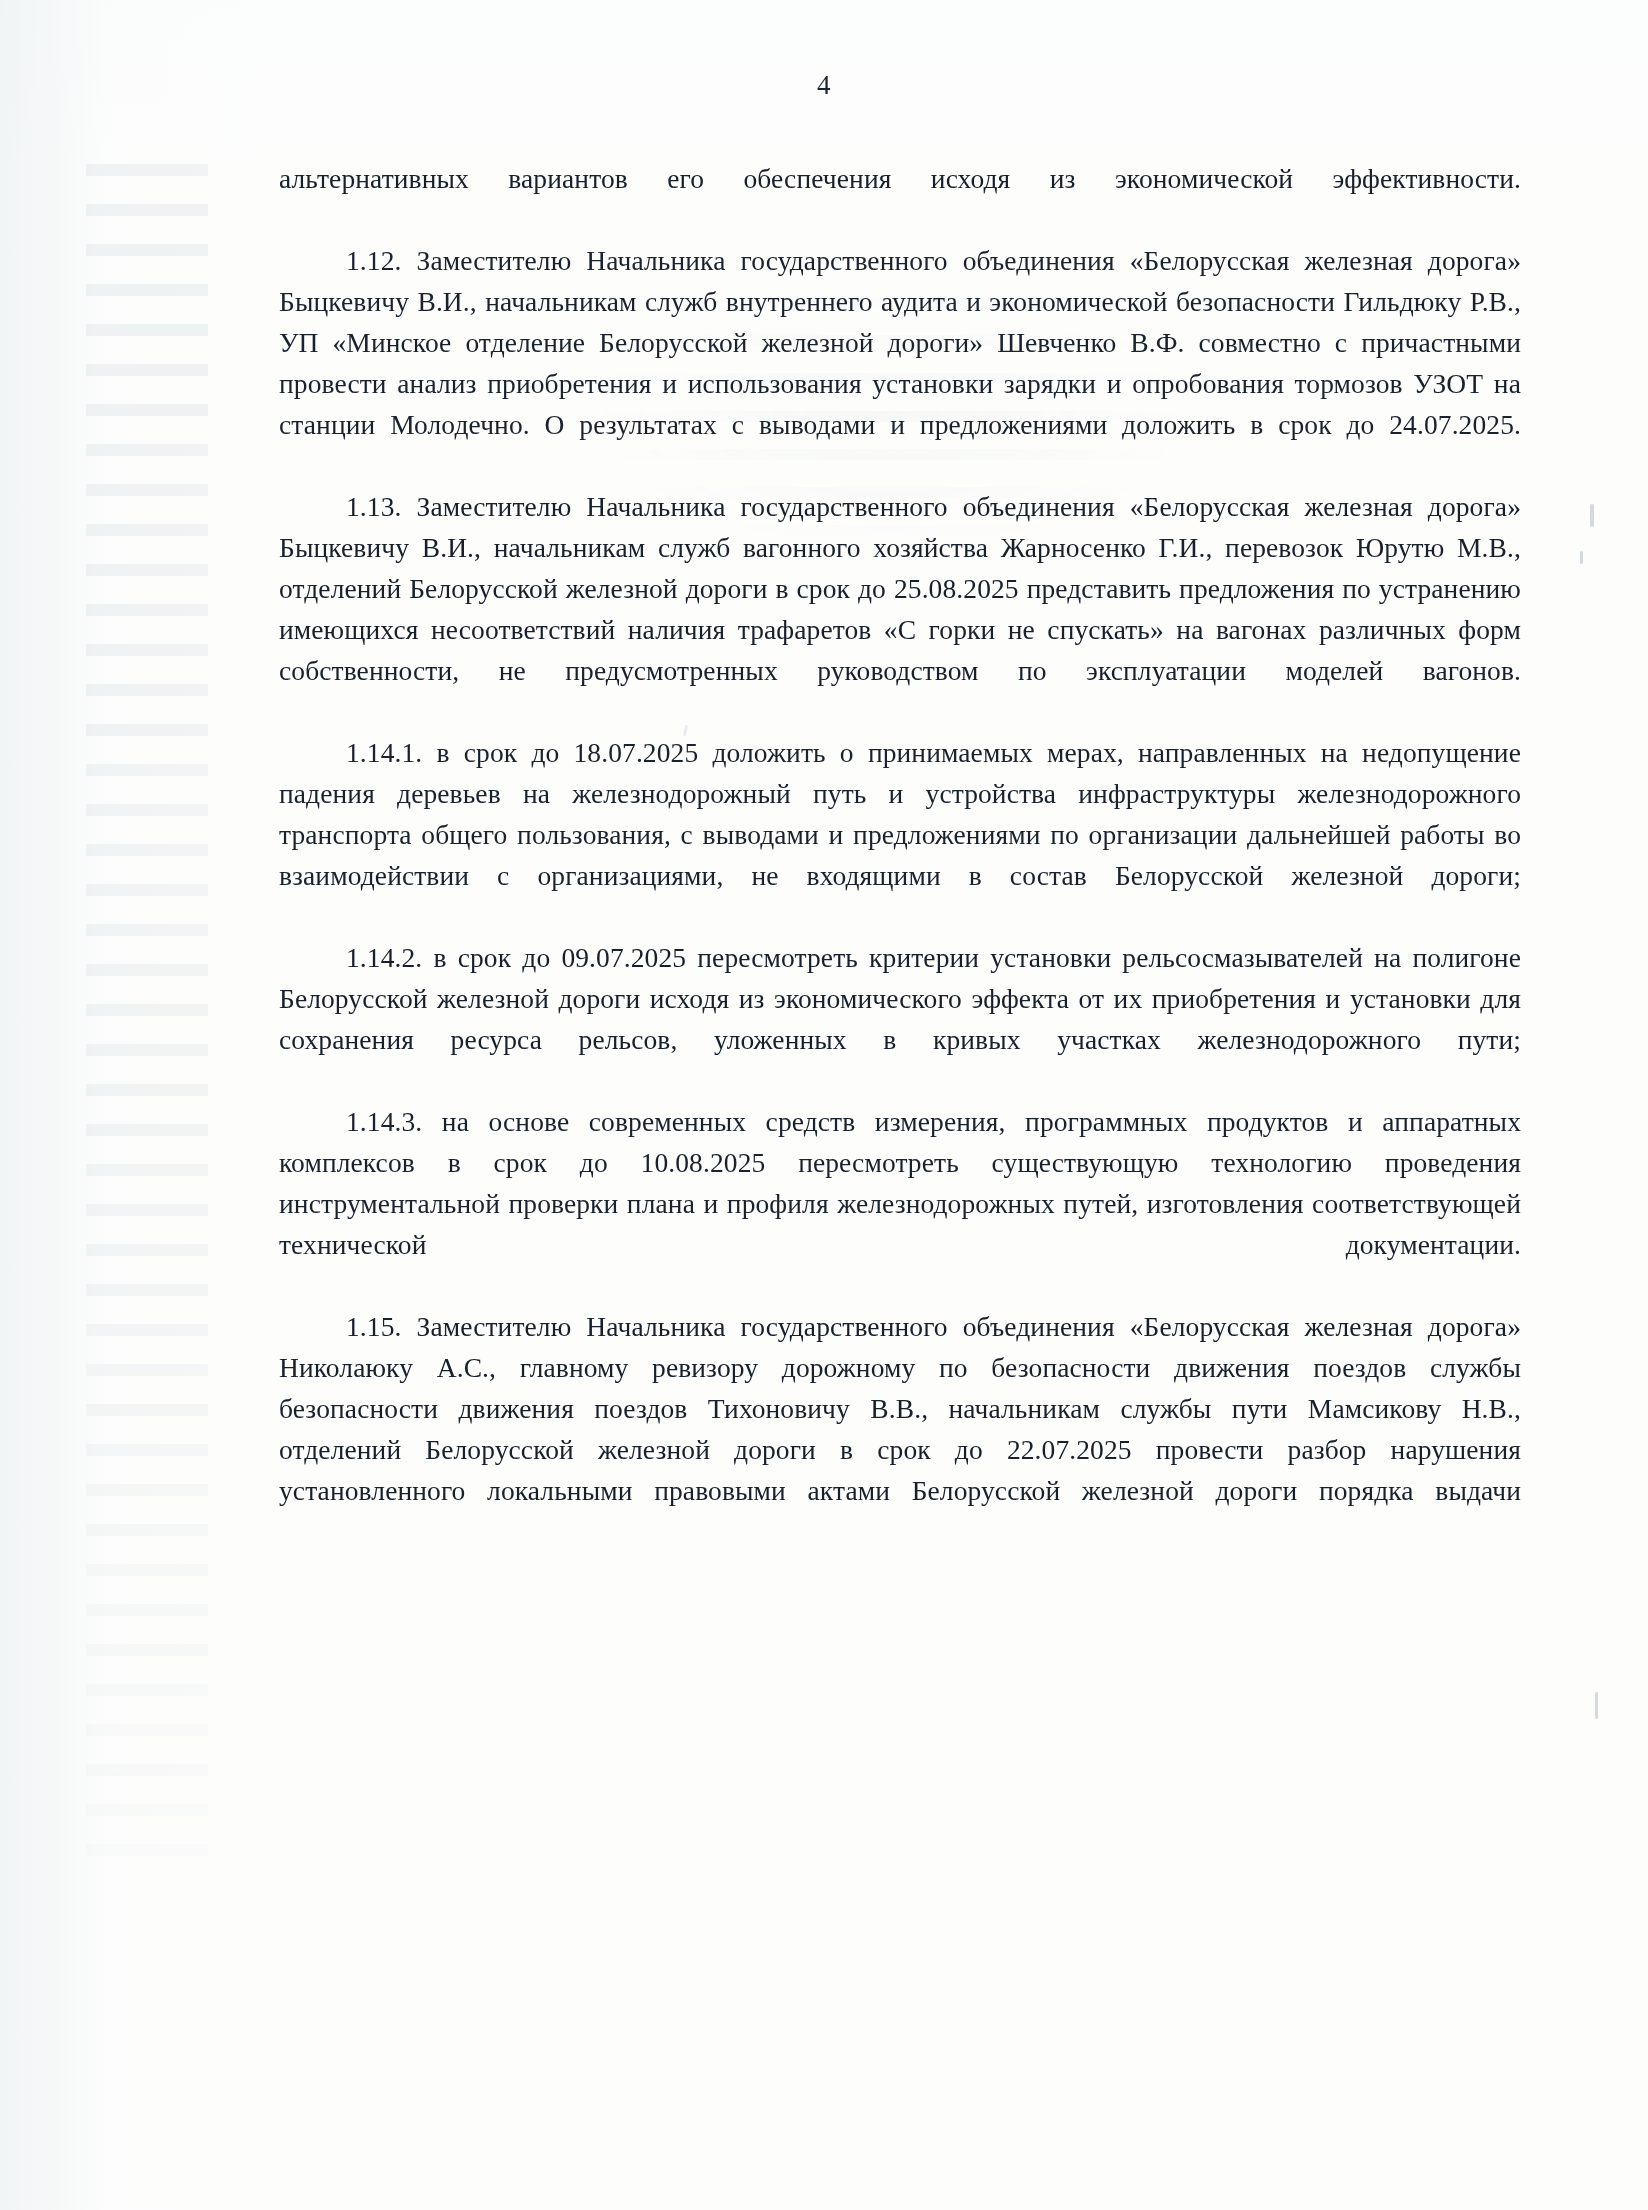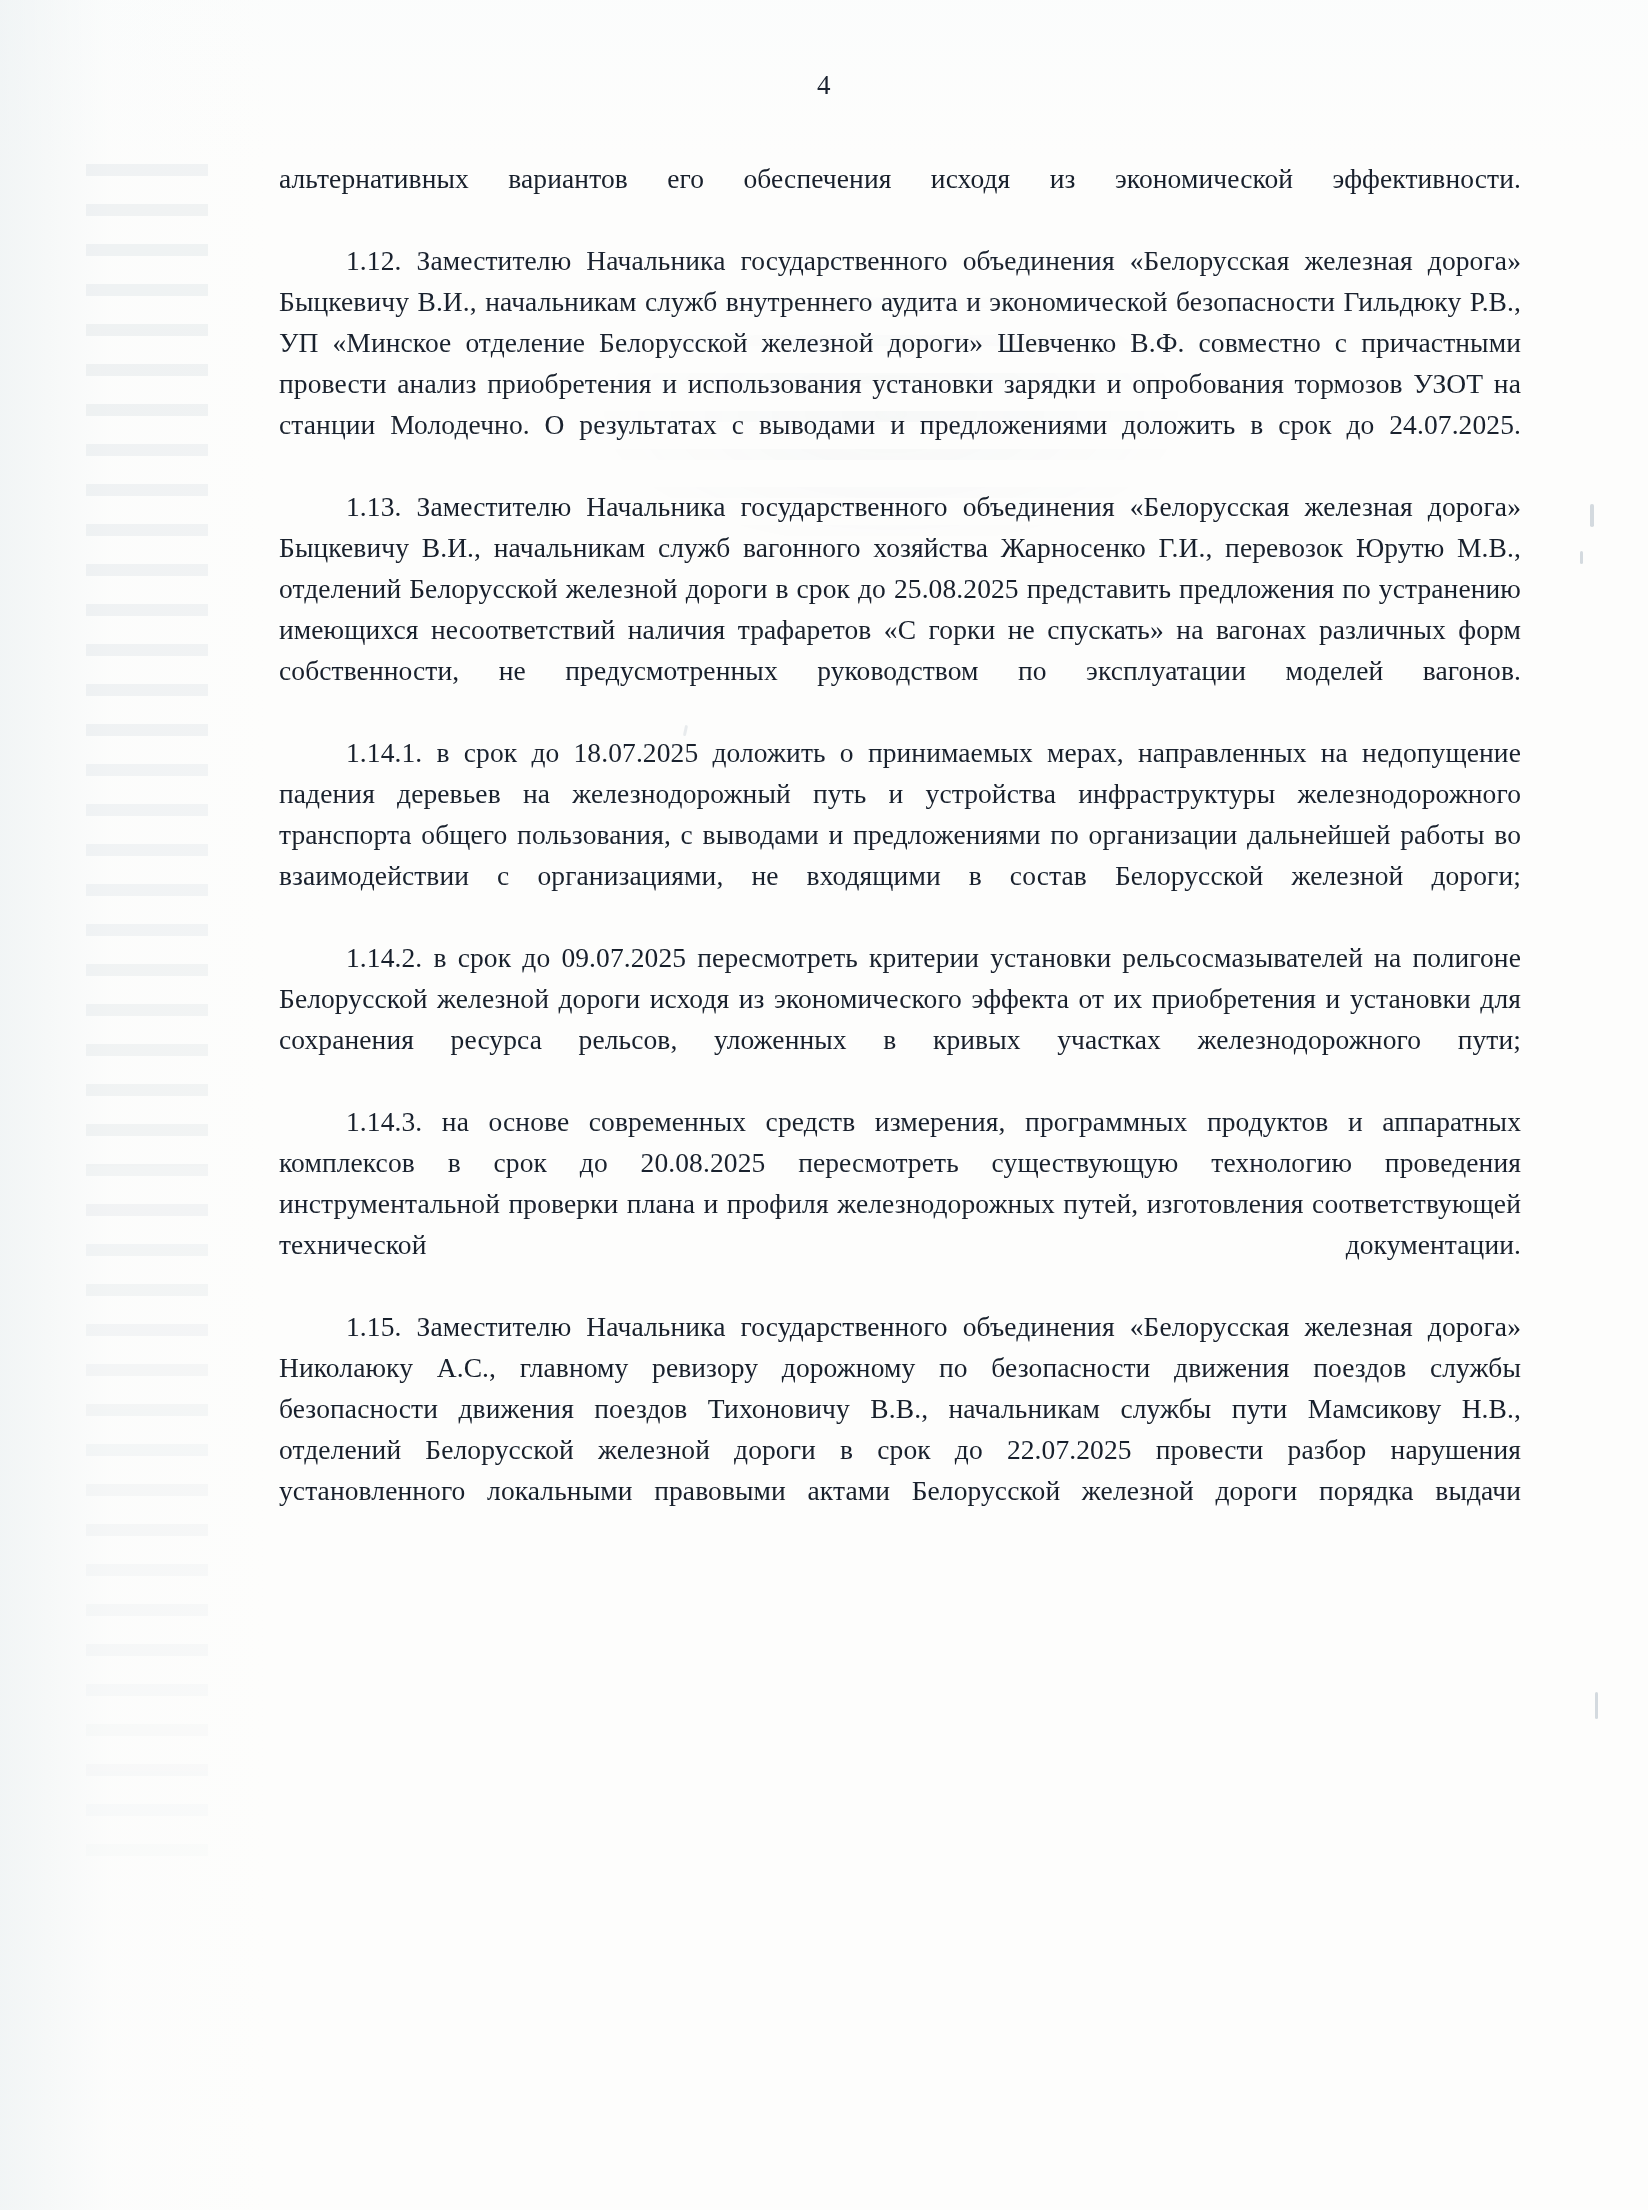--- a/index.html
+++ b/index.html
@@ -131,21 +131,21 @@
   <div class="ghost2"></div>
 
   <div class="page-number">4</div>
 
   <div class="content">
     <p class="para">альтернативных вариантов его обеспечения исходя из экономической эффективности.</p>
     <p class="para indent">1.12. Заместителю Начальника государственного объединения «Белорусская железная дорога» Быцкевичу В.И., начальникам служб внутреннего аудита и экономической безопасности Гильдюку Р.В., УП «Минское отделение Белорусской железной дороги» Шевченко В.Ф. совместно с причастными провести анализ приобретения и использования установки зарядки и опробования тормозов УЗОТ на станции Молодечно. О результатах с выводами и предложениями доложить в срок до 24.07.2025.</p>
     <p class="para indent">1.13. Заместителю Начальника государственного объединения «Белорусская железная дорога» Быцкевичу В.И., начальникам служб вагонного хозяйства Жарносенко Г.И., перевозок Юрутю М.В., отделений Белорусской железной дороги в срок до 25.08.2025 представить предложения по устранению имеющихся несоответствий наличия трафаретов «С горки не спускать» на вагонах различных форм собственности, не предусмотренных руководством по эксплуатации моделей вагонов.</p>
     <p class="para indent">1.14.1. в срок до 18.07.2025 доложить о принимаемых мерах, направленных на недопущение падения деревьев на железнодорожный путь и устройства инфраструктуры железнодорожного транспорта общего пользования, с выводами и предложениями по организации дальнейшей работы во взаимодействии с организациями, не входящими в состав Белорусской железной дороги;</p>
     <p class="para indent">1.14.2. в срок до 09.07.2025 пересмотреть критерии установки рельсосмазывателей на полигоне Белорусской железной дороги исходя из экономического эффекта от их приобретения и установки для сохранения ресурса рельсов, уложенных в кривых участках железнодорожного пути;</p>
-    <p class="para indent">1.14.3. на основе современных средств измерения, программных продуктов и аппаратных комплексов в срок до 20.08.2025 пересмотреть существующую технологию проведения инструментальной проверки плана и профиля железнодорожных путей, изготовления соответствующей технической документации.</p>
+    <p class="para indent">1.14.3. на основе современных средств измерения, программных продуктов и аппаратных комплексов в срок до 10.08.2025 пересмотреть существующую технологию проведения инструментальной проверки плана и профиля железнодорожных путей, изготовления соответствующей технической документации.</p>
     <p class="para indent">1.15. Заместителю Начальника государственного объединения «Белорусская железная дорога» Николаюку А.С., главному ревизору дорожному по безопасности движения поездов службы безопасности движения поездов Тихоновичу В.В., начальникам службы пути Мамсикову Н.В., отделений Белорусской железной дороги в срок до 22.07.2025 провести разбор нарушения установленного локальными правовыми актами Белорусской железной дороги порядка выдачи</p>
   </div>
 
   <div class="edge-mark m1"></div>
   <div class="edge-mark m2"></div>
   <div class="edge-mark m3"></div>
   <div class="edge-mark m4"></div>
 
 </div>
 

